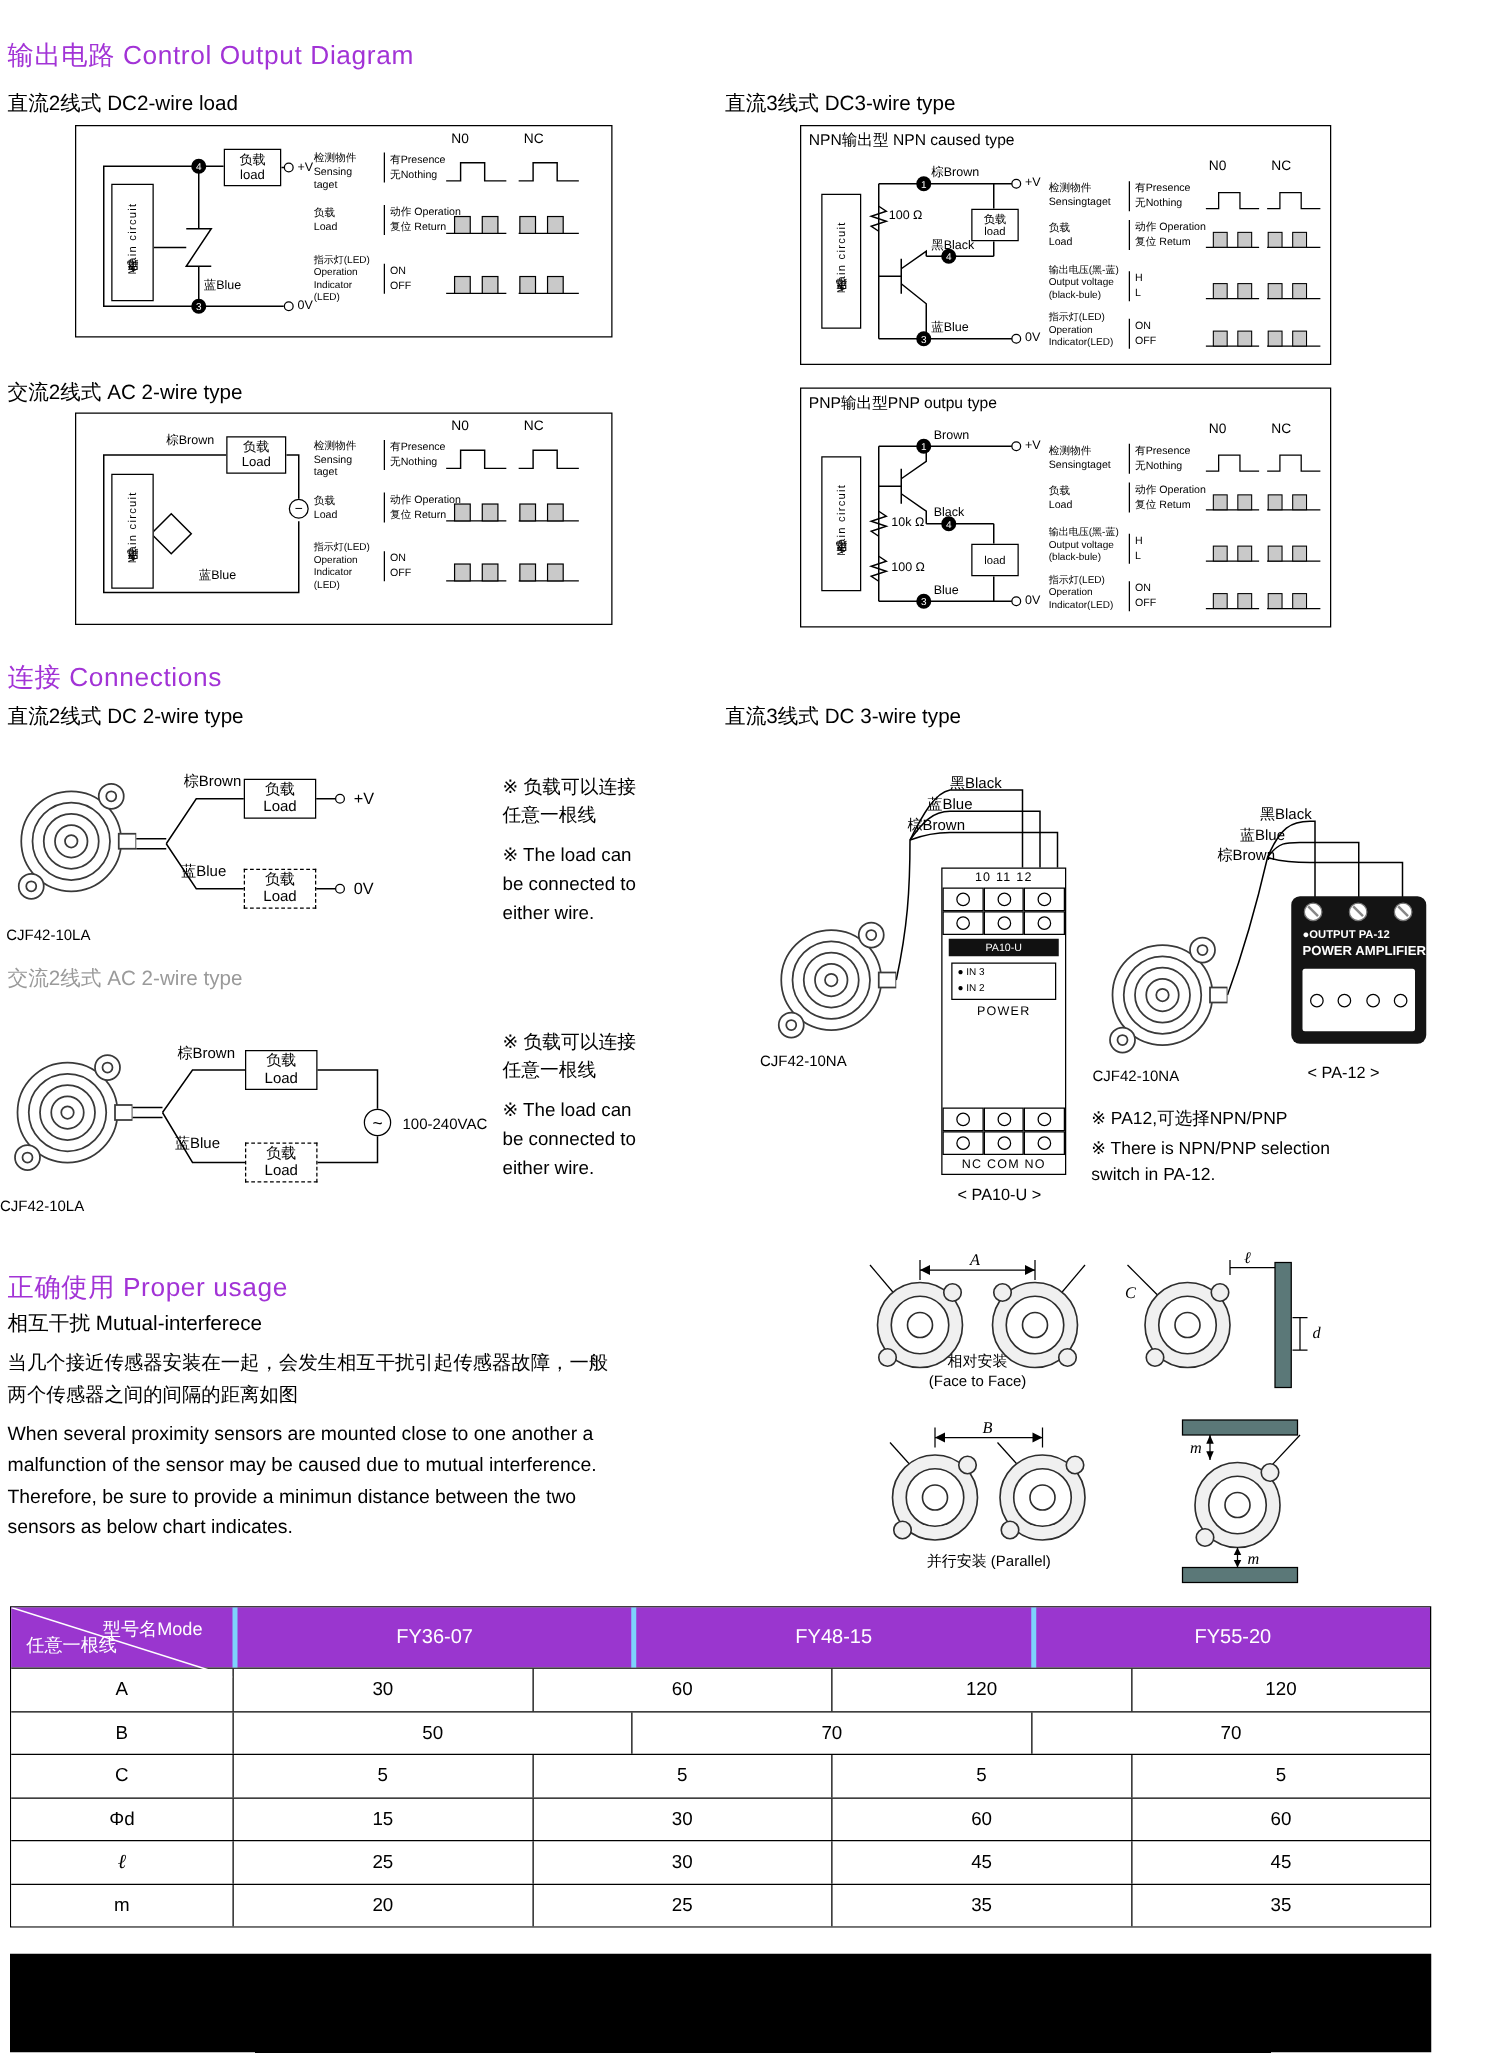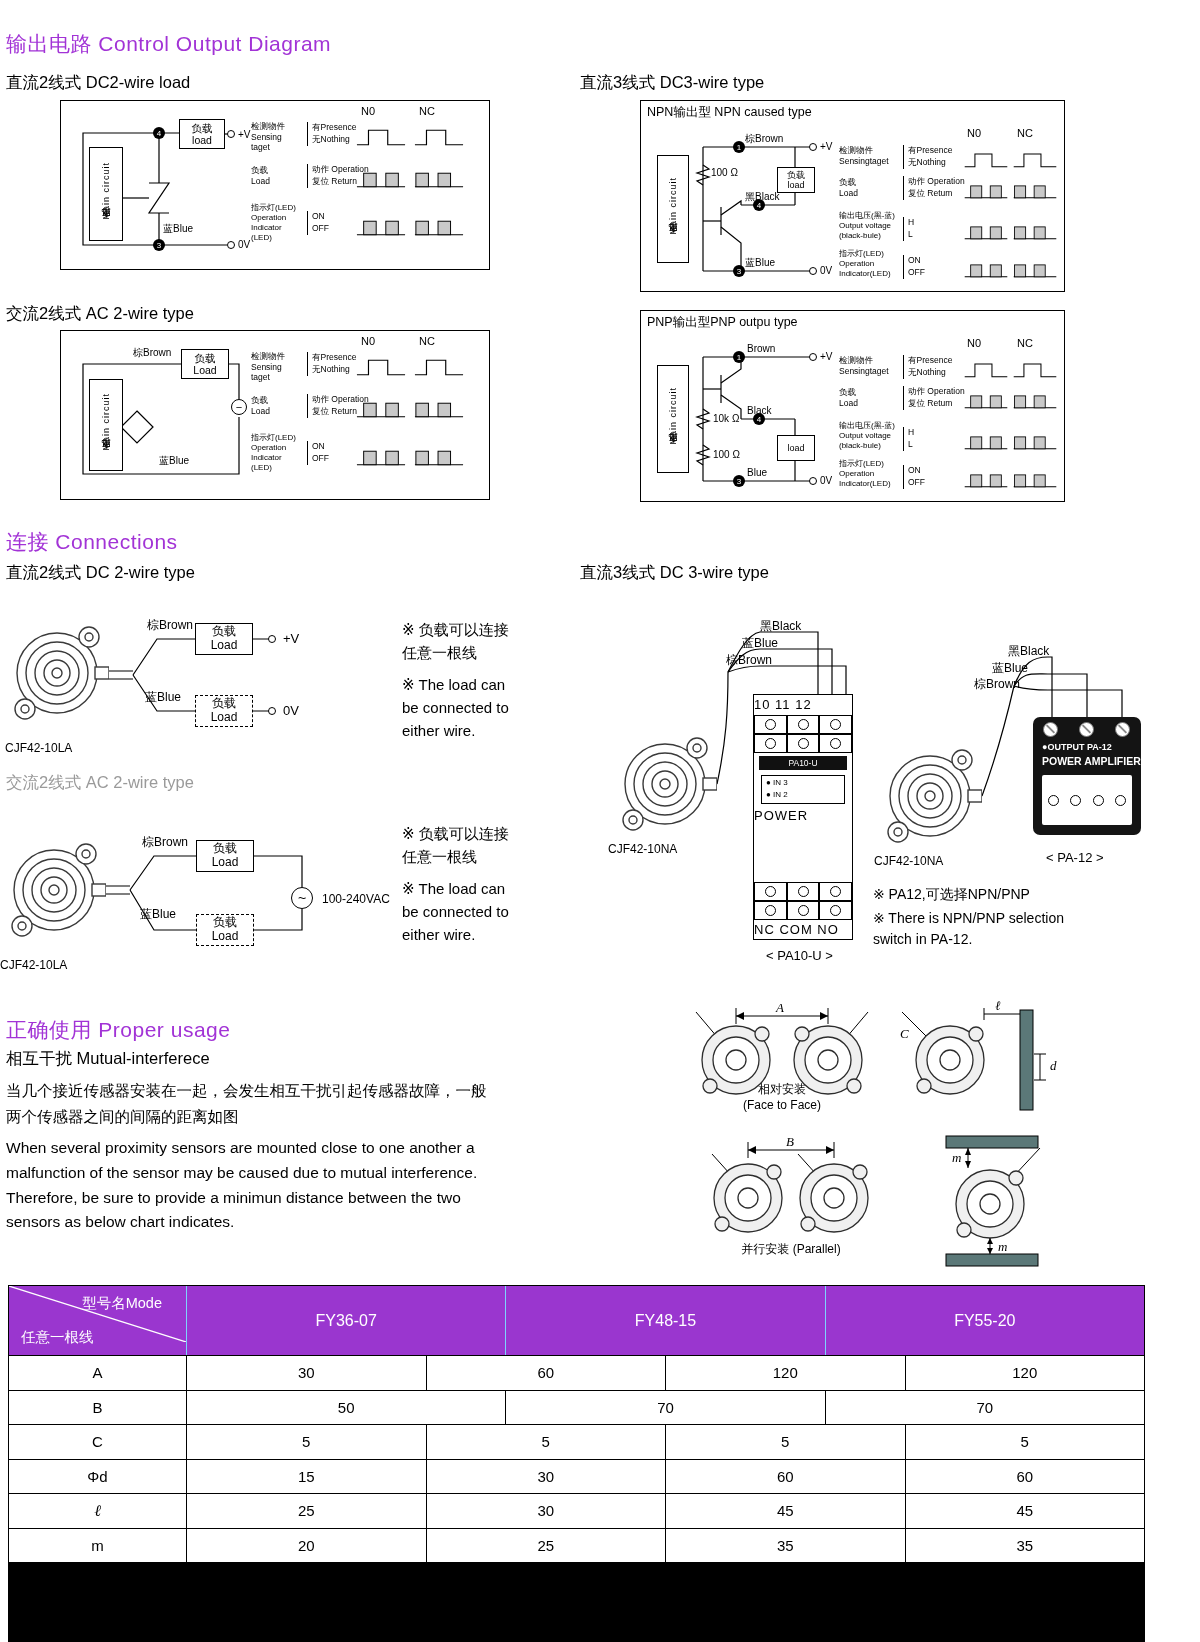--- a/index.html
+++ b/index.html
@@ -34,41 +34,41 @@
 .note14{font-size:14px;line-height:1.5;white-space:pre-line}
 .capt{font-size:12px;line-height:1.3;text-align:center;white-space:pre-line}
 .sensorline{fill:#fff;stroke:#3a3a3a;stroke-width:1.4}
 .sfill{fill:#f0f0f0;stroke:#2d2d2d;stroke-width:1.3}
 .swhite{fill:#fff;stroke:#2d2d2d;stroke-width:1.3}
 .bar{fill:#5b7878;stroke:#000;stroke-width:1}
 .dline{stroke:#000;stroke-width:1;fill:none}
 .dimtext{font-size:13px;font-style:italic;font-family:"Liberation Serif","DejaVu Serif",serif;fill:#000}
 
 .pa10{border:1.4px solid #000;background:#fff;display:flex;flex-direction:column}
-.ptiny{font-size:13px;text-align:left;line-height:1.5;letter-spacing:1px}
+.ptiny{font-size:10px;text-align:center;line-height:1.5;letter-spacing:1px}
 .pcells{display:flex;flex:0 0 19px}
 .pc{flex:1;border:.8px solid #000;display:flex;align-items:center;justify-content:center}
 .pc::after{content:"";width:9px;height:9px;border:1px solid #000;border-radius:50%}
 .pname{background:#111;color:#fff;font-size:8.5px;text-align:center;padding:2px 0;margin:3px 5px}
 .pinrows{border:1px solid #000;margin:2px 7px;font-size:8px;line-height:1.6;padding:1px 4px;white-space:pre-line}
 .spacer{flex:1}
 .pa12{background:#141414;border-radius:7px;color:#fff}
 .screw{position:absolute;width:15px;height:15px;border-radius:50%;background:#fff;border:1.5px solid #777}
 .screw::after{content:"";position:absolute;left:1px;top:5px;width:11px;height:2px;background:#888;transform:rotate(45deg)}
 .pa12title{position:absolute;left:9px;top:25px;font-size:9px;font-weight:bold;white-space:nowrap}
 .pa12sub{position:absolute;left:9px;top:38px;font-size:10.5px;font-weight:bold;white-space:nowrap}
 .pa12panel{position:absolute;left:9px;top:58px;width:90px;height:50px;background:#fff;border-radius:2px;display:flex;align-items:center;justify-content:space-around}
 .pa12panel i{width:11px;height:11px;border:1.2px solid #000;border-radius:50%}
 
 .tbl{border:1.4px solid #000;background:#fff}
 .trow{display:flex}
 .trow>div{display:flex;align-items:center;justify-content:center}
-.theadrow{background:var(--thead,#9a36cf);color:#fff;height:69px}
+.theadrow{background:var(--thead,#9a36cf);color:#fff;height:48px}
 .tcorner{width:177px;position:relative}
-.th{flex:1;font-size:16px;border-left:1px solid #7dd3fc}
+.th{flex:1;font-size:16px;border-left:4px solid #7dd3fc}
 .drow{height:34.5px;border-top:1px solid #000;background:#fff}
 .ti{width:177px;font-size:15px}
 .ti.script{font-style:italic;font-family:"Liberation Serif","DejaVu Serif",serif;font-size:16px}
 .td{flex:1;font-size:15px;border-left:1px solid #000}
 .ct{position:absolute;right:24px;top:8px;font-size:14.5px}
 .cb{position:absolute;left:12px;bottom:8px;font-size:14.5px}
 </style>
 </head>
 <body>
 

